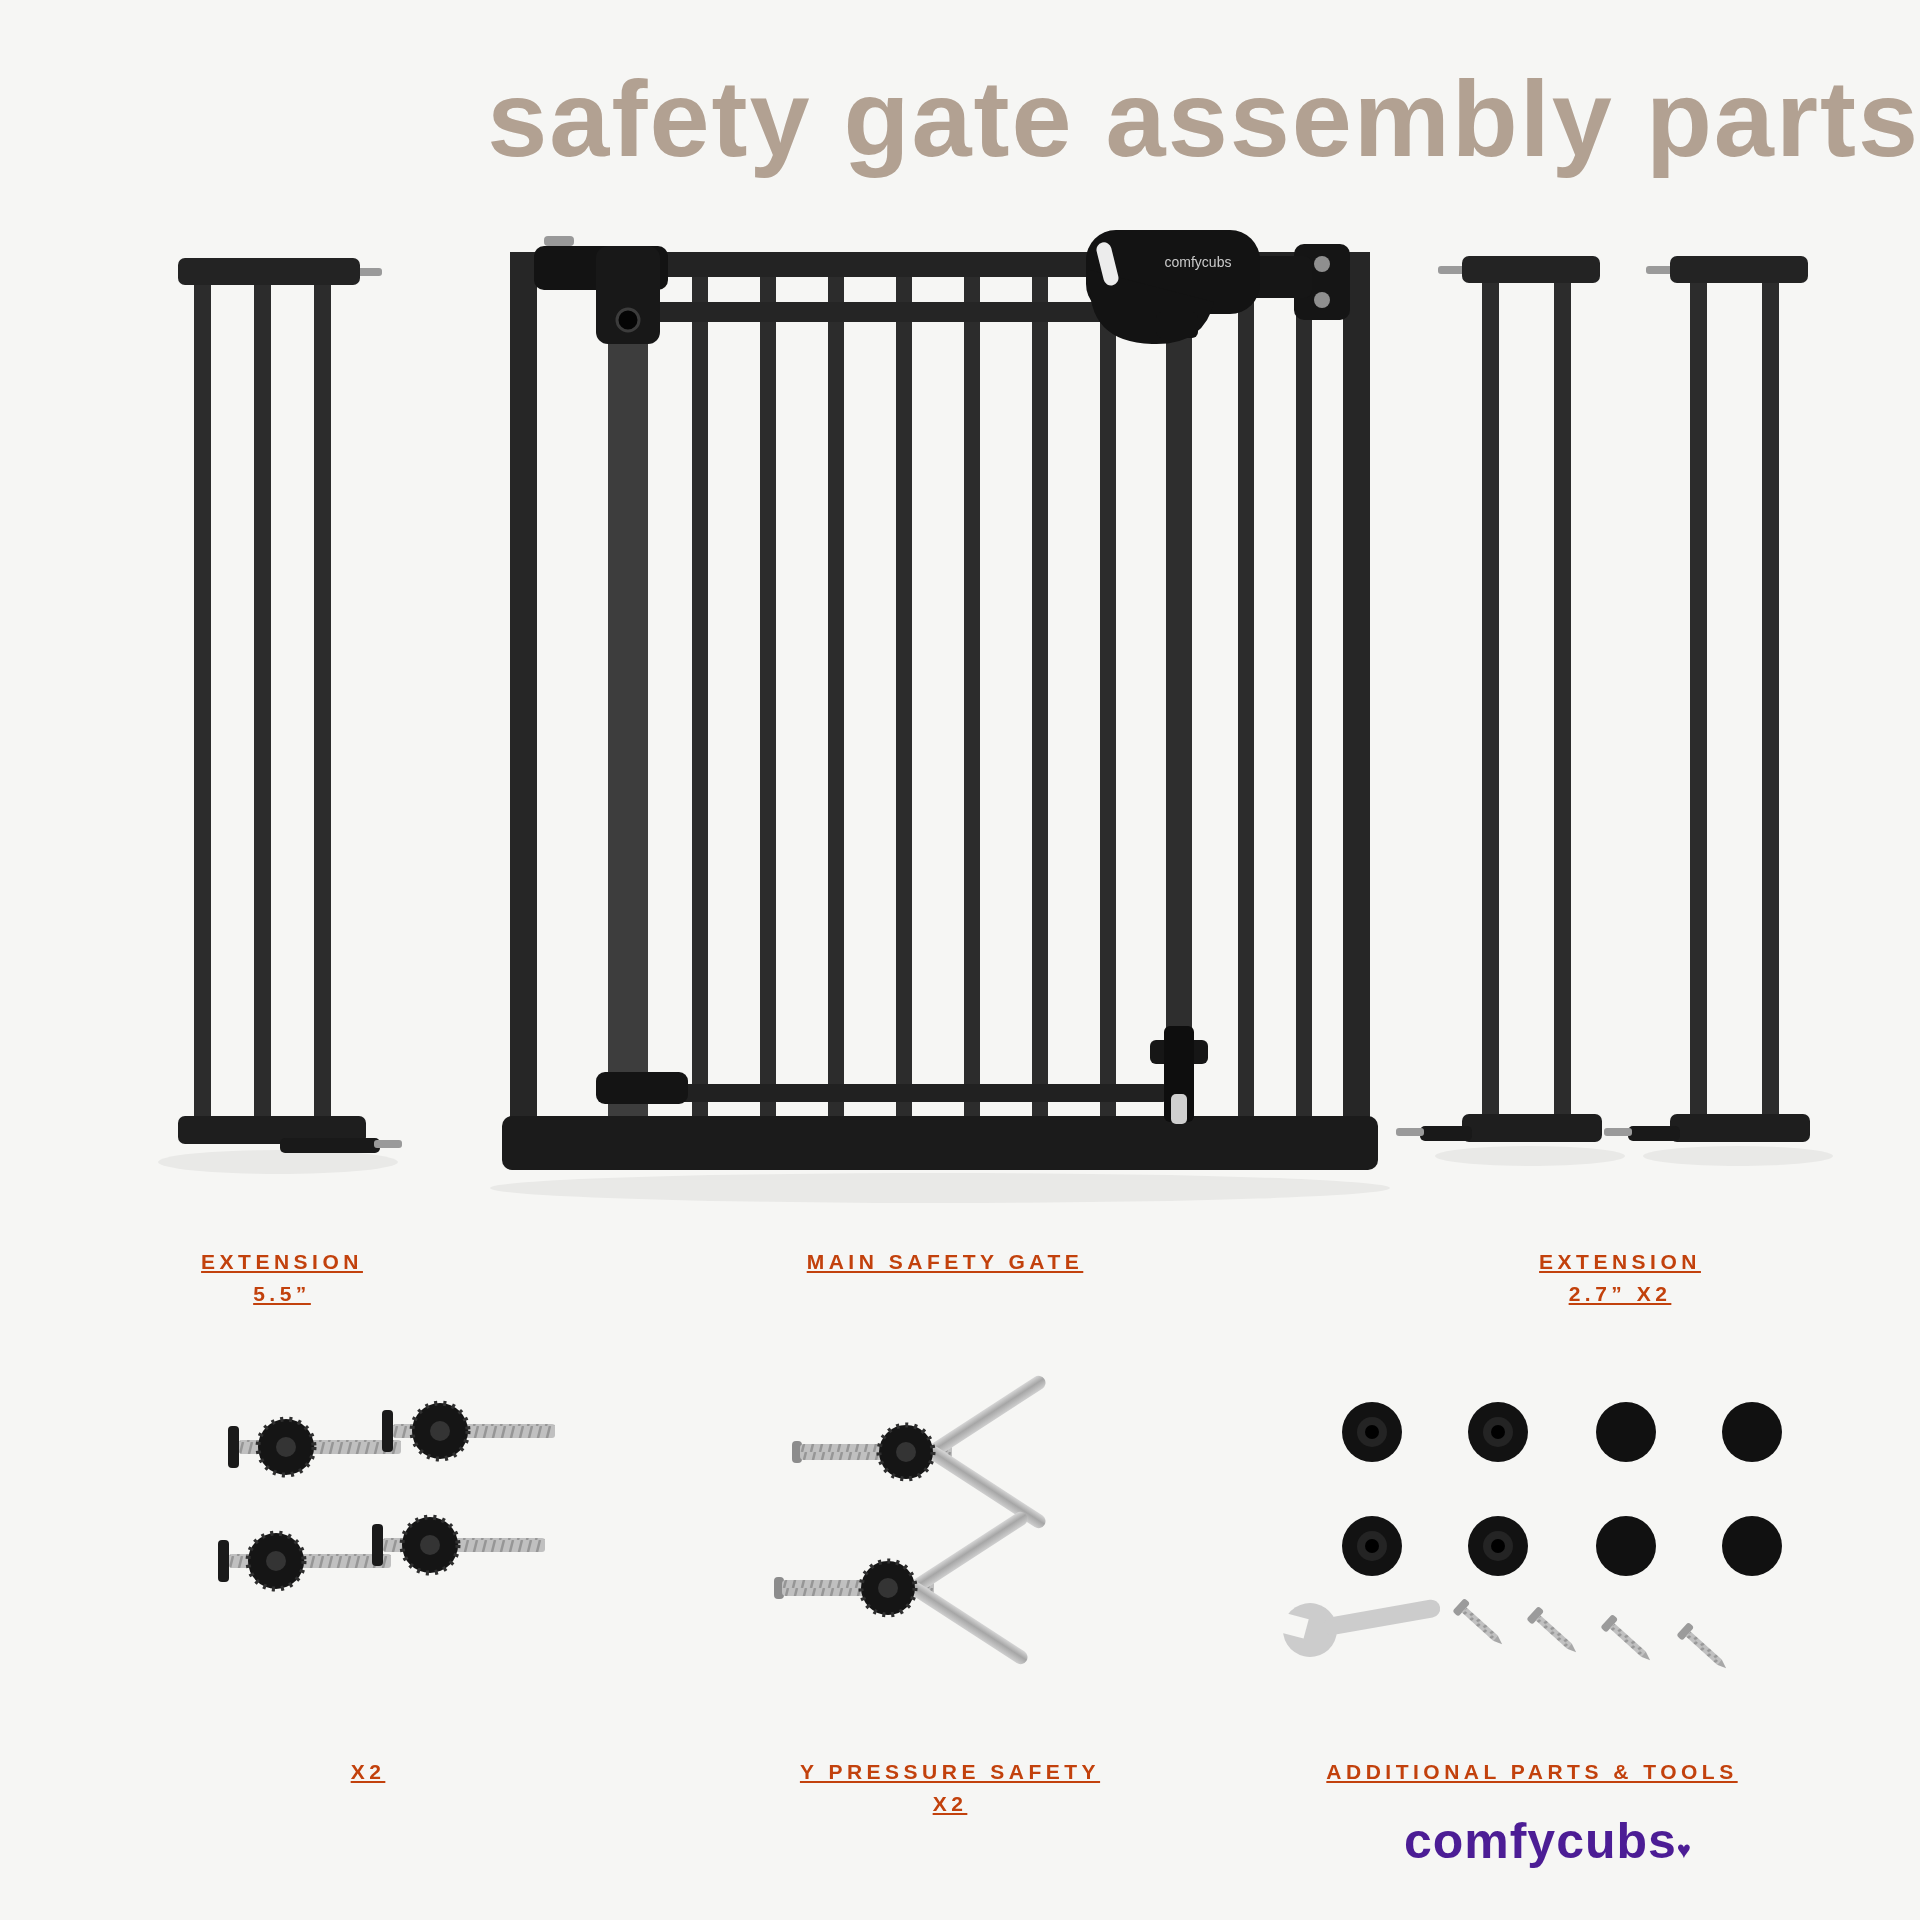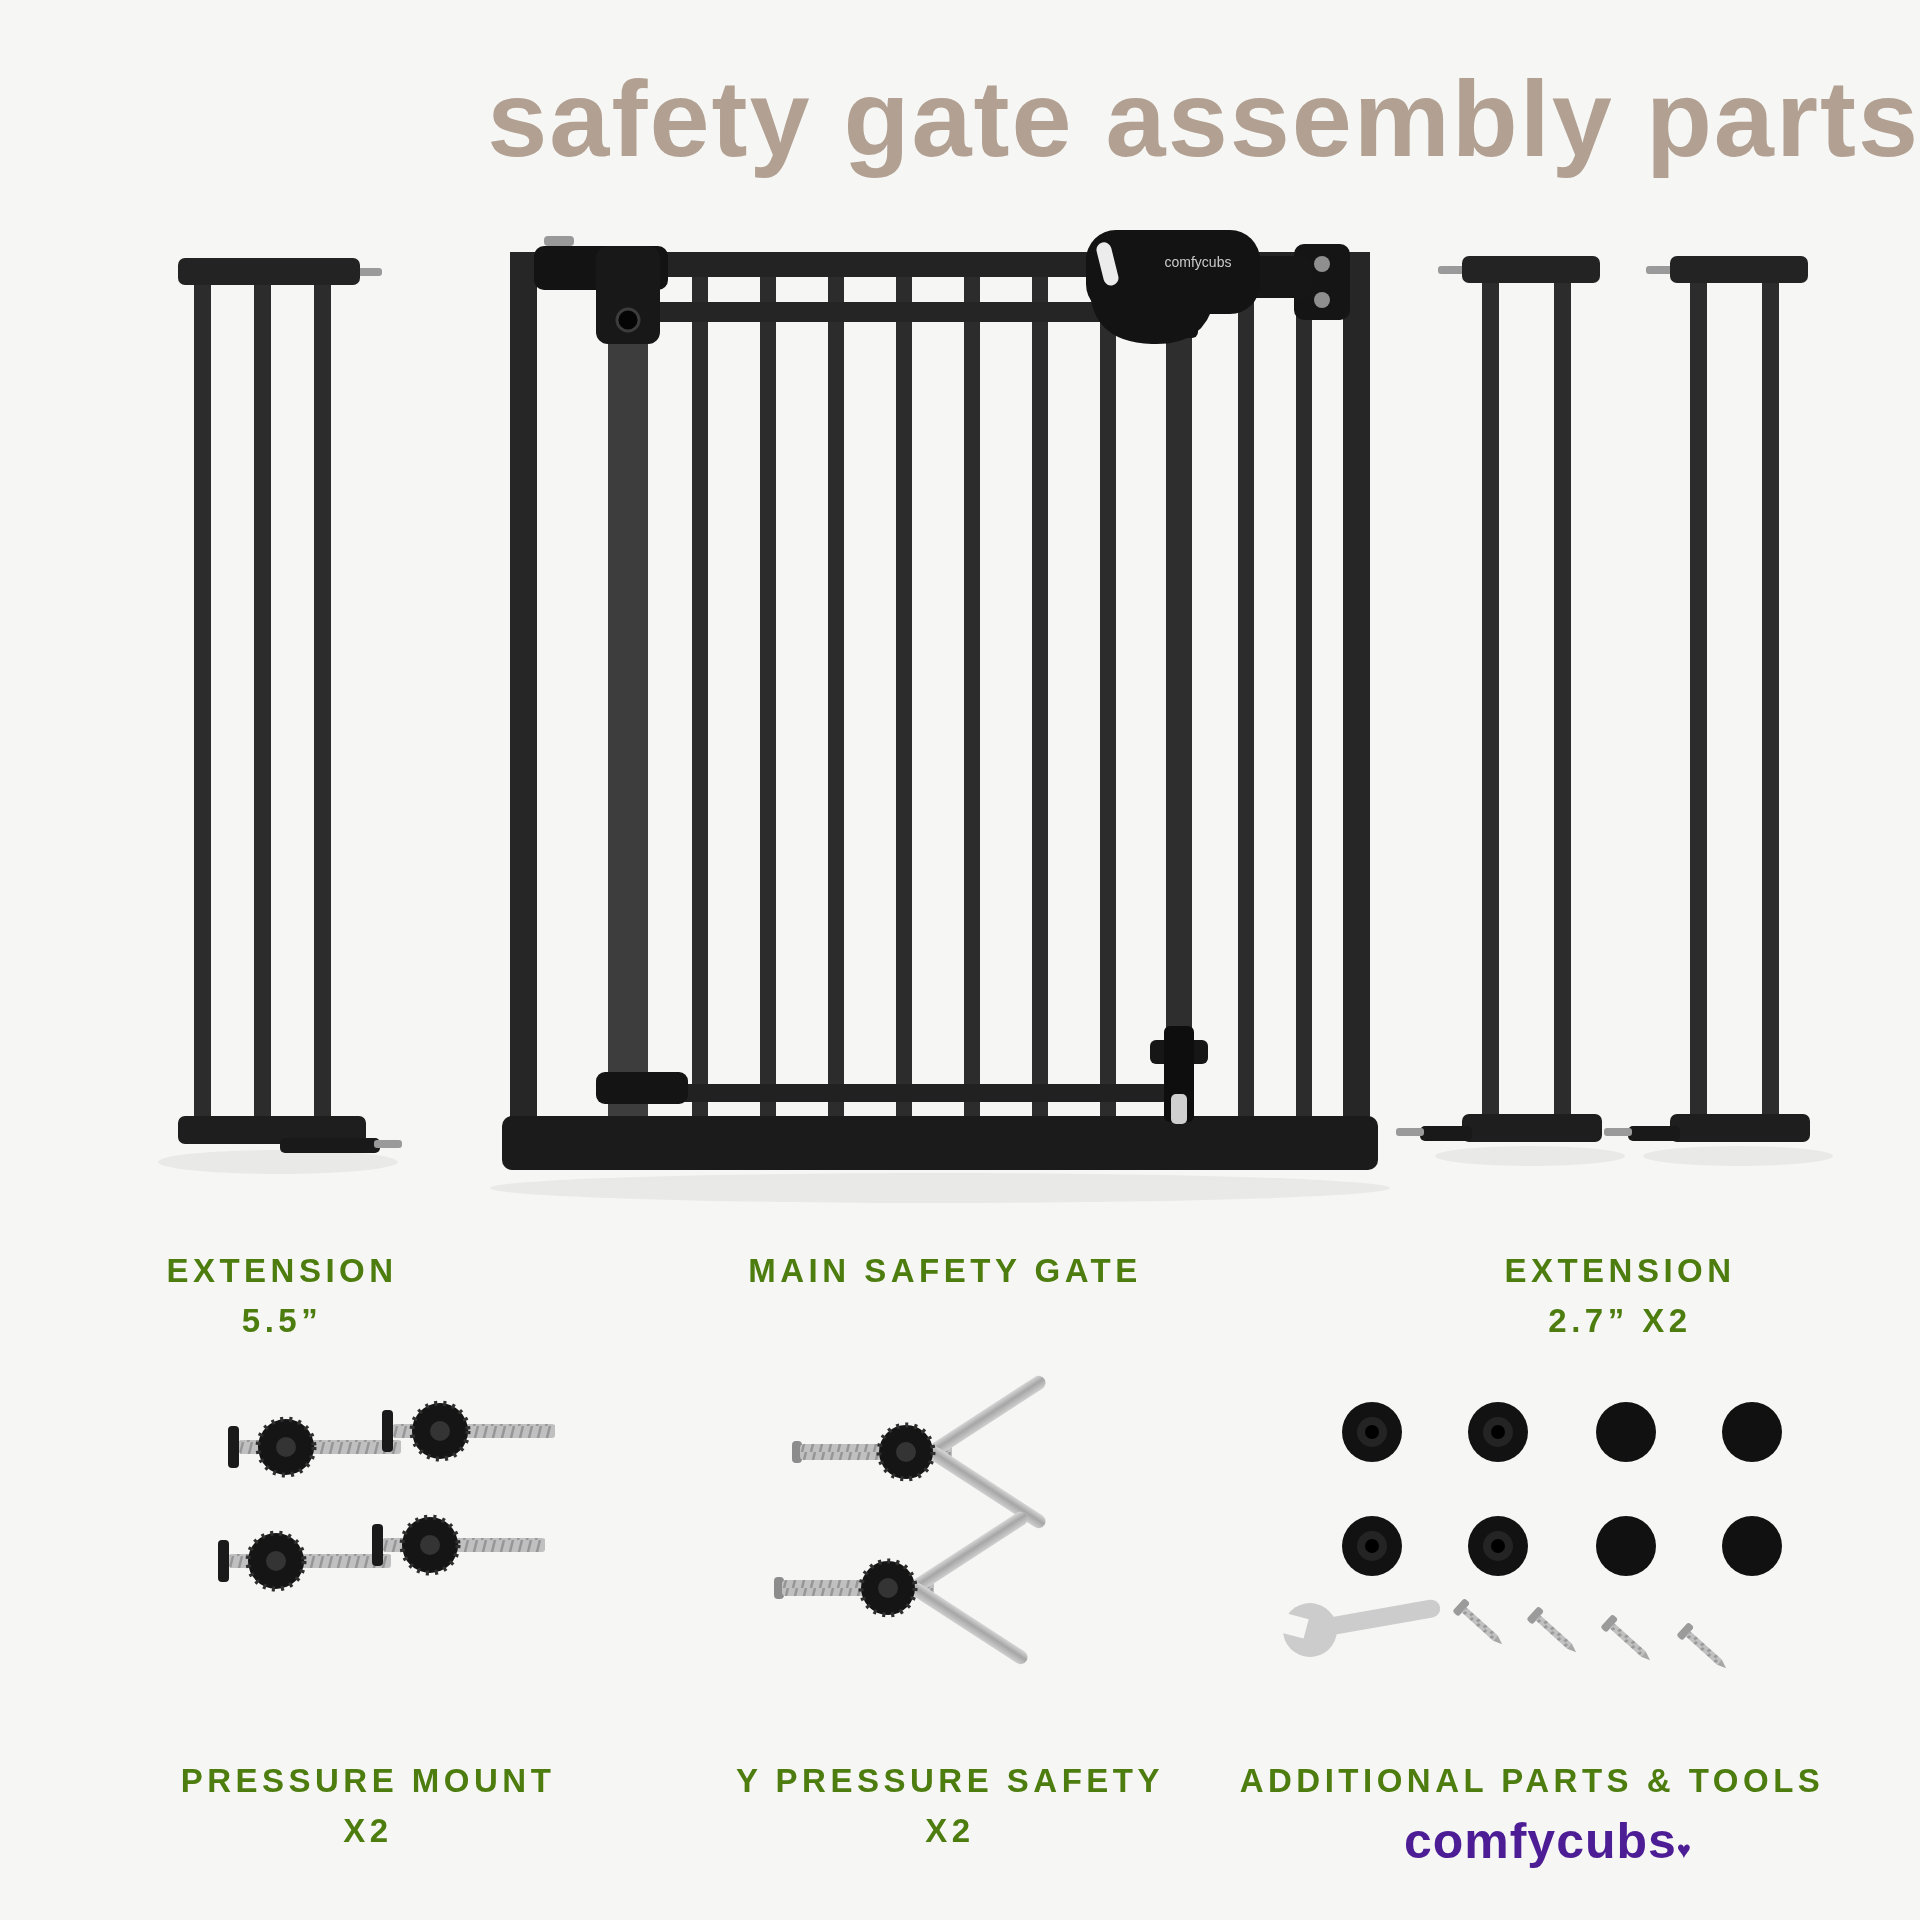--- a/index.html
+++ b/index.html
@@ -13,24 +13,25 @@
   }
   .title {
     position: absolute; top: 56px; left: 0; right: 0;
     margin: 0; text-align: right;
     font-size: 108px; font-weight: 700;
     color: #b2a192; letter-spacing: 2px;
   }
   .illustration { position: absolute; top: 0; left: 0; }
   .label {
     position: absolute; transform: translateX(-50%);
-    text-align: center; color: #4d7c0f;
-    font-weight: 700; font-size: 33px;
+    text-align: center; color: #c2410c;
+    font-weight: 700; font-size: 21px;
     letter-spacing: 4.5px; line-height: 1.5;
     white-space: nowrap;
+    text-decoration: underline;
   }
   .logo {
     position: absolute; transform: translateX(-50%);
     color: #4c1d95; font-weight: 700;
     font-size: 50px; letter-spacing: 1px;
     white-space: nowrap;
   }
   .logo .heart { font-size: 24px; }
 </style>
 </head>
@@ -221,21 +222,20 @@
 <div class="label" style="left:945px; top:1246px">
   <div>MAIN SAFETY GATE</div>
 </div>
 
 <div class="label" style="left:1620px; top:1246px">
   <div>EXTENSION</div>
   <div>2.7” X2</div>
 </div>
 
 <div class="label" style="left:368px; top:1756px">
-  <div>PRESSURE MOUNT</div>
   <div>X2</div>
 </div>
 
 <div class="label" style="left:950px; top:1756px">
   <div>Y PRESSURE SAFETY</div>
   <div>X2</div>
 </div>
 
 <div class="label" style="left:1532px; top:1756px">
   <div>ADDITIONAL PARTS &amp; TOOLS</div>

